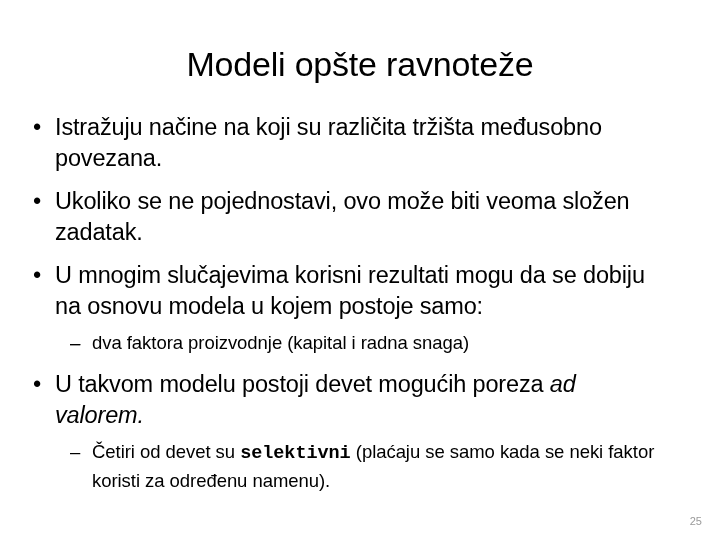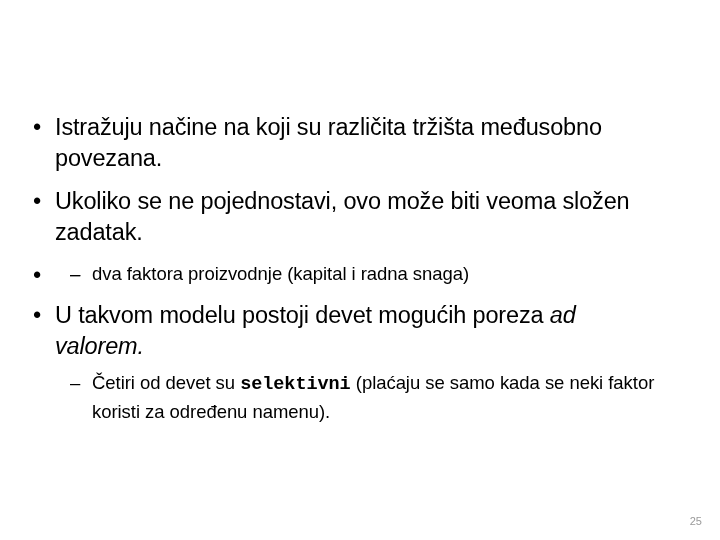--- a/index.html
+++ b/index.html
@@ -89,35 +89,37 @@
     line-height: 14px;
     color: #9a9a9a;
     margin-left: 27px;
   }
 </style>
 </head>
 <body>
 
 <div class="slide">
 
+  <div class="slide-title">Modeli opšte ravnoteže</div>
 
   <div class="body-area">
 
     <div class="lvl1">
       <span class="marker">•</span>
       <span>Istražuju načine na koji su različita tržišta međusobno povezana.</span>
     </div>
 
     <div class="lvl1 spaced-1">
       <span class="marker">•</span>
       <span>Ukoliko se ne pojednostavi, ovo može biti veoma složen zadatak.</span>
     </div>
 
     <div class="lvl1 spaced-2">
       <span class="marker">•</span>
+      <span>U mnogim slučajevima korisni rezultati mogu da se dobiju na osnovu modela u kojem postoje samo:</span>
     </div>
 
     <div class="lvl2 grp-a">
       <span class="marker">–</span>
     </div>
 
     <div class="lvl2">
       <span class="marker">–</span>
       <span>dva faktora proizvodnje (kapital i radna snaga)</span>
     </div>

